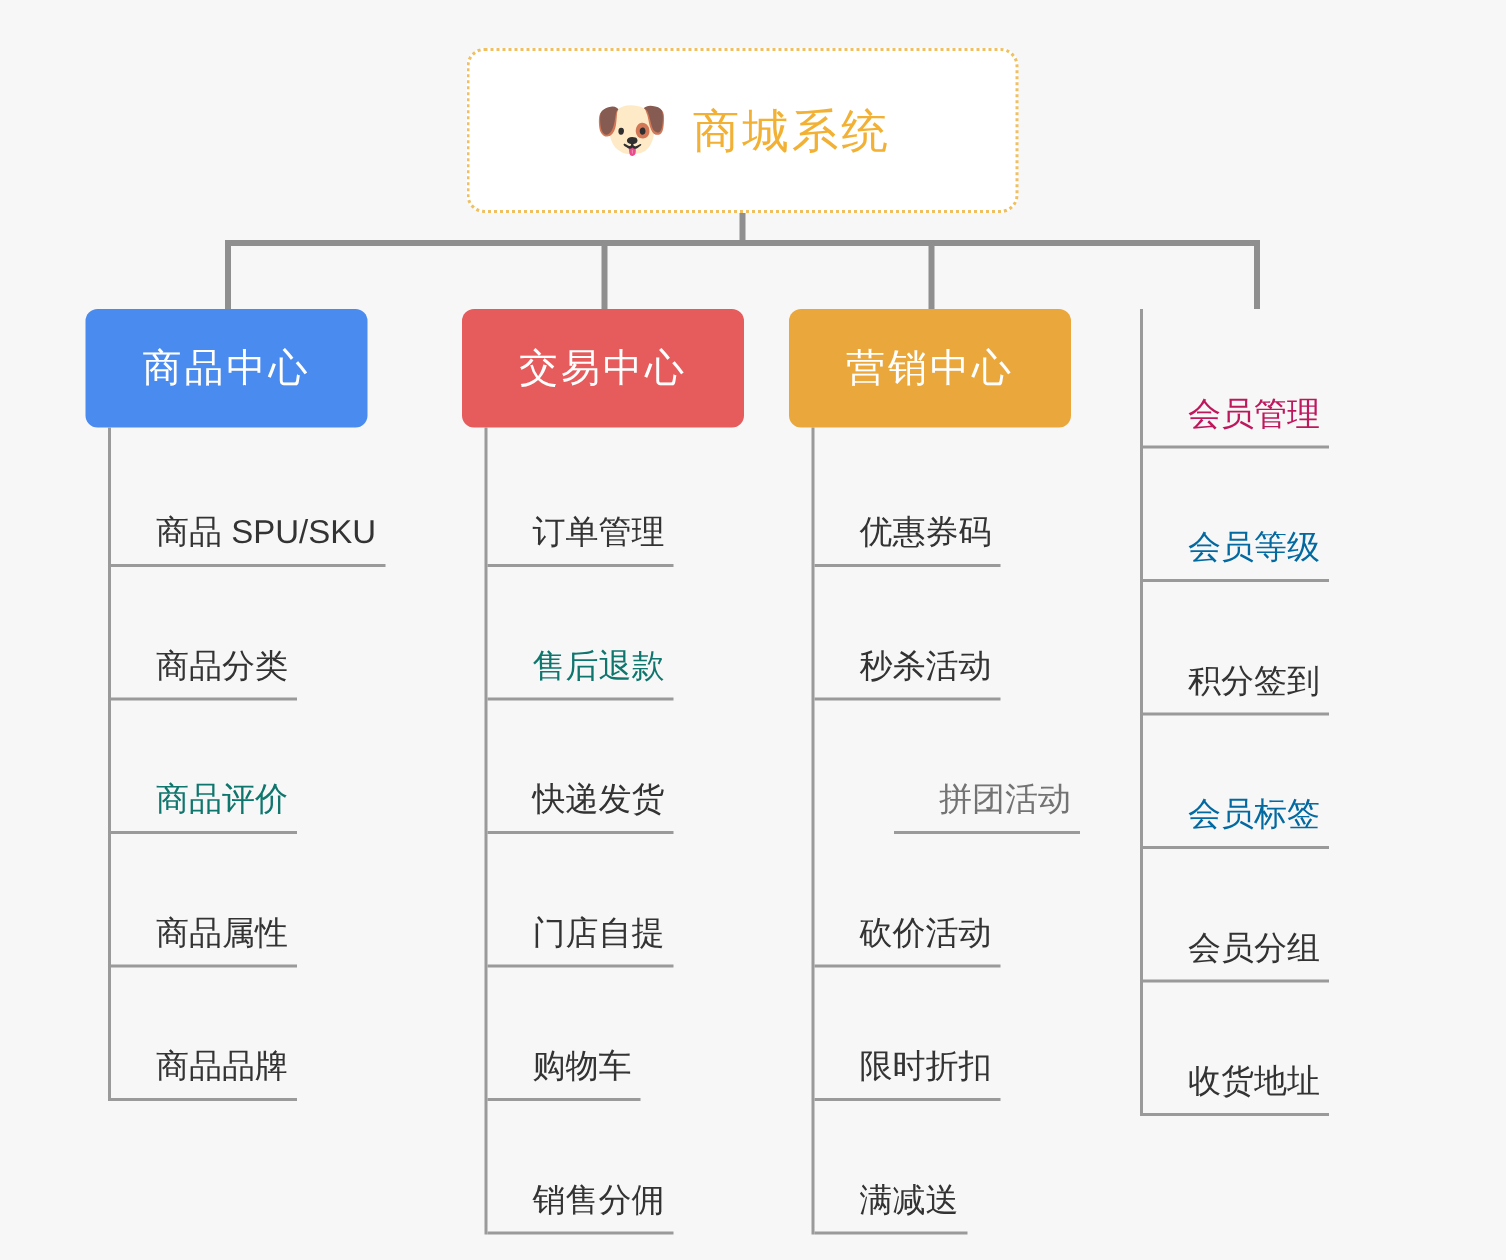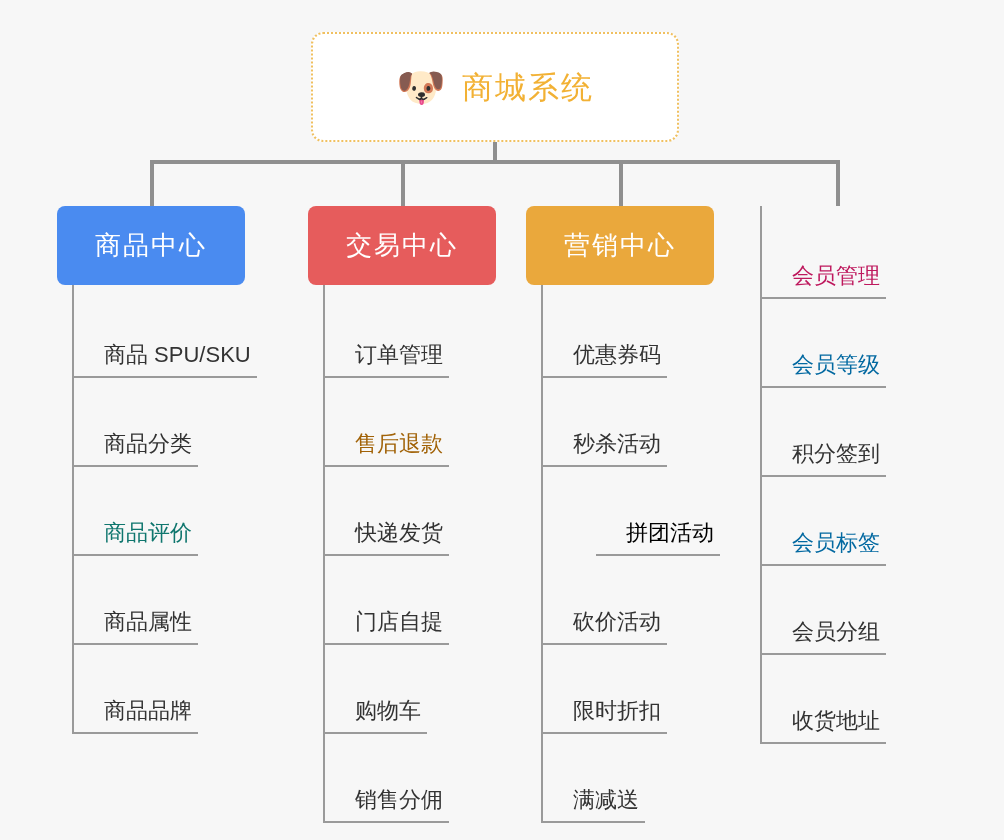--- a/index.html
+++ b/index.html
@@ -164,21 +164,21 @@
 
   <div class="column" style="left:308px;">
     <div class="cat-box" style="background: rgb(230, 92, 92);">
       <span>交易中心</span>
     </div>
     <div class="leaf-list" style="border-left-color: rgb(154, 154, 154);">
       <div class="leaf-item">
           <span class="leaf-label" style="border-bottom-color: rgb(154, 154, 154); color: rgb(51, 51, 51); margin-top: 40px;">订单管理</span>
         </div>
       <div class="leaf-item">
-          <span class="leaf-label" style="border-bottom-color: rgb(154, 154, 154); color: #a16207;">售后退款</span>
+          <span class="leaf-label" style="border-bottom-color: rgb(154, 154, 154); color: #0f766e;">售后退款</span>
         </div>
       <div class="leaf-item">
           <span class="leaf-label" style="border-bottom-color: rgb(154, 154, 154); color: rgb(51, 51, 51);">快递发货</span>
         </div>
       <div class="leaf-item">
           <span class="leaf-label" style="border-bottom-color: rgb(154, 154, 154); color: rgb(51, 51, 51);">门店自提</span>
         </div>
       <div class="leaf-item">
           <span class="leaf-label" style="border-bottom-color: rgb(154, 154, 154); color: rgb(51, 51, 51);">购物车</span>
         </div>
@@ -193,21 +193,21 @@
       <span>营销中心</span>
     </div>
     <div class="leaf-list" style="border-left-color: rgb(154, 154, 154);">
       <div class="leaf-item">
           <span class="leaf-label" style="border-bottom-color: rgb(154, 154, 154); color: rgb(51, 51, 51);">优惠券码</span>
         </div>
       <div class="leaf-item">
           <span class="leaf-label" style="border-bottom-color: rgb(154, 154, 154); color: rgb(51, 51, 51);">秒杀活动</span>
         </div>
       <div class="leaf-item">
-          <span class="leaf-label" style="border-bottom-color: rgb(154, 154, 154); color: #000000; margin-left: 23px;">拼团活动</span>
+          <span class="leaf-label" style="border-bottom-color: rgb(154, 154, 154); color: #737373; margin-left: 23px;">拼团活动</span>
         </div>
       <div class="leaf-item">
           <span class="leaf-label" style="border-bottom-color: rgb(154, 154, 154); color: rgb(51, 51, 51);">砍价活动</span>
         </div>
       <div class="leaf-item">
           <span class="leaf-label" style="border-bottom-color: rgb(154, 154, 154); color: rgb(51, 51, 51);">限时折扣</span>
         </div>
       <div class="leaf-item">
           <span class="leaf-label" style="border-bottom-color: rgb(154, 154, 154); color: rgb(51, 51, 51);">满减送</span>
         </div>

